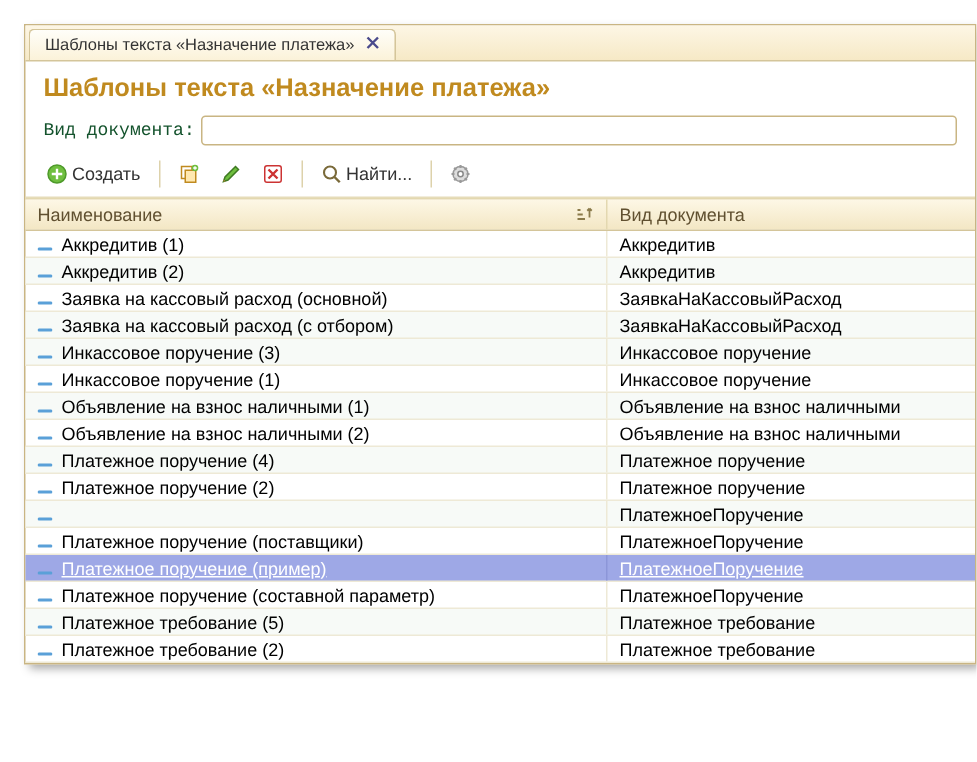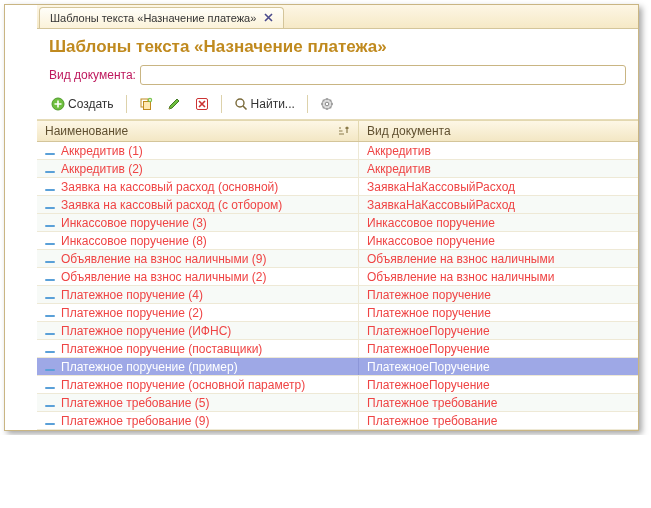--- a/index.html
+++ b/index.html
@@ -5,25 +5,24 @@
   * { box-sizing: border-box; }
   body {
     margin: 0;
     font-family: Arial, sans-serif;
     font-size: 12px;
     background: #fff;
     width: 651px;
   }
   .window {
     width: 635px;
-    margin: 4px;
+    margin: 16px;
     border: 1px solid #c9b583;
     background: #ffffff;
     box-shadow: 3px 3px 6px rgba(0,0,0,0.35);
-    padding-left: 32px;
   }
   .tab-bar {
     height: 24px;
     background: linear-gradient(#fdf6e5, #f6e9c6);
     border-bottom: 1px solid #d4c59a;
     display: flex;
     align-items: stretch;
   }
   .tab {
     display: flex;
@@ -54,22 +53,23 @@
     color: #c08a1f;
   }
   .filter-row {
     display: flex;
     align-items: center;
     padding: 2px 12px 6px 12px;
     gap: 4px;
   }
   .filter-label {
     font-size: 12px;
-    color: #be185d;
+    color: #14532d;
     white-space: nowrap;
+    font-family: Liberation Mono, monospace;
   }
   .filter-input {
     flex: 1;
     height: 20px;
     border: 1px solid #c9b583;
     border-radius: 3px;
     padding: 1px 4px;
     font-size: 12px;
     background: #fff;
   }
@@ -117,40 +117,40 @@
   }
   .th {
     padding: 0 8px;
     display: flex;
     align-items: center;
     gap: 6px;
     border-right: 1px solid #e3d8b0;
     height: 100%;
   }
   .th:last-child { border-right: none; }
-  .col-name { width: 322px; }
+  .col-name { width: 388px; }
   .col-doc { flex: 1; }
   .sort-ico {
     margin-left: auto;
   }
   .tbody {}
   .row {
     display: flex;
     height: 18px;
     align-items: center;
     border-bottom: 1px solid #eee9d6;
     font-size: 12px;
-    color: #ef4444;
+    color: #000000;
   }
   .row.alt { background: #f7faf7; justify-content: flex-end; }
   .row.selected {
     background: #9ea8e6;
     color: #fff;
   }
-  .row.selected .cell { color: #fff; }
+  .row.selected .cell { color: #fff; text-decoration: underline; }
   .cell {
     padding: 0 8px;
     height: 100%;
     display: flex;
     align-items: center;
     border-right: 1px solid #eee9d6;
     white-space: nowrap;
     overflow: hidden;
   }
   .cell:last-child { border-right: none; }
@@ -324,32 +324,32 @@
           </div>
           <div class="cell col-doc">
             <span>Инкассовое поручение</span>
           </div>
         </div>
         <div class="row">
           <div class="cell col-name">
             <span class="row-ico"><svg width="10" height="8" viewBox="0 0 10 8">
                 <rect x="0" y="3" width="10" height="2" rx="1" fill="#5aa0d8"></rect>
               </svg></span>
-            <span>Инкассовое поручение (8)</span>
+            <span>Инкассовое поручение (1)</span>
           </div>
           <div class="cell col-doc">
             <span>Инкассовое поручение</span>
           </div>
         </div>
         <div class="row alt">
           <div class="cell col-name">
             <span class="row-ico"><svg width="10" height="8" viewBox="0 0 10 8">
                 <rect x="0" y="3" width="10" height="2" rx="1" fill="#5aa0d8"></rect>
               </svg></span>
-            <span>Объявление на взнос наличными (9)</span>
+            <span>Объявление на взнос наличными (1)</span>
           </div>
           <div class="cell col-doc">
             <span>Объявление на взнос наличными</span>
           </div>
         </div>
         <div class="row">
           <div class="cell col-name">
             <span class="row-ico"><svg width="10" height="8" viewBox="0 0 10 8">
                 <rect x="0" y="3" width="10" height="2" rx="1" fill="#5aa0d8"></rect>
               </svg></span>
@@ -379,21 +379,20 @@
           </div>
           <div class="cell col-doc">
             <span>Платежное поручение</span>
           </div>
         </div>
         <div class="row alt">
           <div class="cell col-name">
             <span class="row-ico"><svg width="10" height="8" viewBox="0 0 10 8">
                 <rect x="0" y="3" width="10" height="2" rx="1" fill="#5aa0d8"></rect>
               </svg></span>
-            <span>Платежное поручение (ИФНС)</span>
           </div>
           <div class="cell col-doc">
             <span>ПлатежноеПоручение</span>
           </div>
         </div>
         <div class="row">
           <div class="cell col-name">
             <span class="row-ico"><svg width="10" height="8" viewBox="0 0 10 8">
                 <rect x="0" y="3" width="10" height="2" rx="1" fill="#5aa0d8"></rect>
               </svg></span>
@@ -412,21 +411,21 @@
           </div>
           <div class="cell col-doc">
             <span>ПлатежноеПоручение</span>
           </div>
         </div>
         <div class="row">
           <div class="cell col-name">
             <span class="row-ico"><svg width="10" height="8" viewBox="0 0 10 8">
                 <rect x="0" y="3" width="10" height="2" rx="1" fill="#5aa0d8"></rect>
               </svg></span>
-            <span>Платежное поручение (основной параметр)</span>
+            <span>Платежное поручение (составной параметр)</span>
           </div>
           <div class="cell col-doc">
             <span>ПлатежноеПоручение</span>
           </div>
         </div>
         <div class="row alt">
           <div class="cell col-name">
             <span class="row-ico"><svg width="10" height="8" viewBox="0 0 10 8">
                 <rect x="0" y="3" width="10" height="2" rx="1" fill="#5aa0d8"></rect>
               </svg></span>
@@ -434,21 +433,21 @@
           </div>
           <div class="cell col-doc">
             <span>Платежное требование</span>
           </div>
         </div>
         <div class="row">
           <div class="cell col-name">
             <span class="row-ico"><svg width="10" height="8" viewBox="0 0 10 8">
                 <rect x="0" y="3" width="10" height="2" rx="1" fill="#5aa0d8"></rect>
               </svg></span>
-            <span>Платежное требование (9)</span>
+            <span>Платежное требование (2)</span>
           </div>
           <div class="cell col-doc">
             <span>Платежное требование</span>
           </div>
         </div>
       </div>
   </div>
 
 </div>
 

